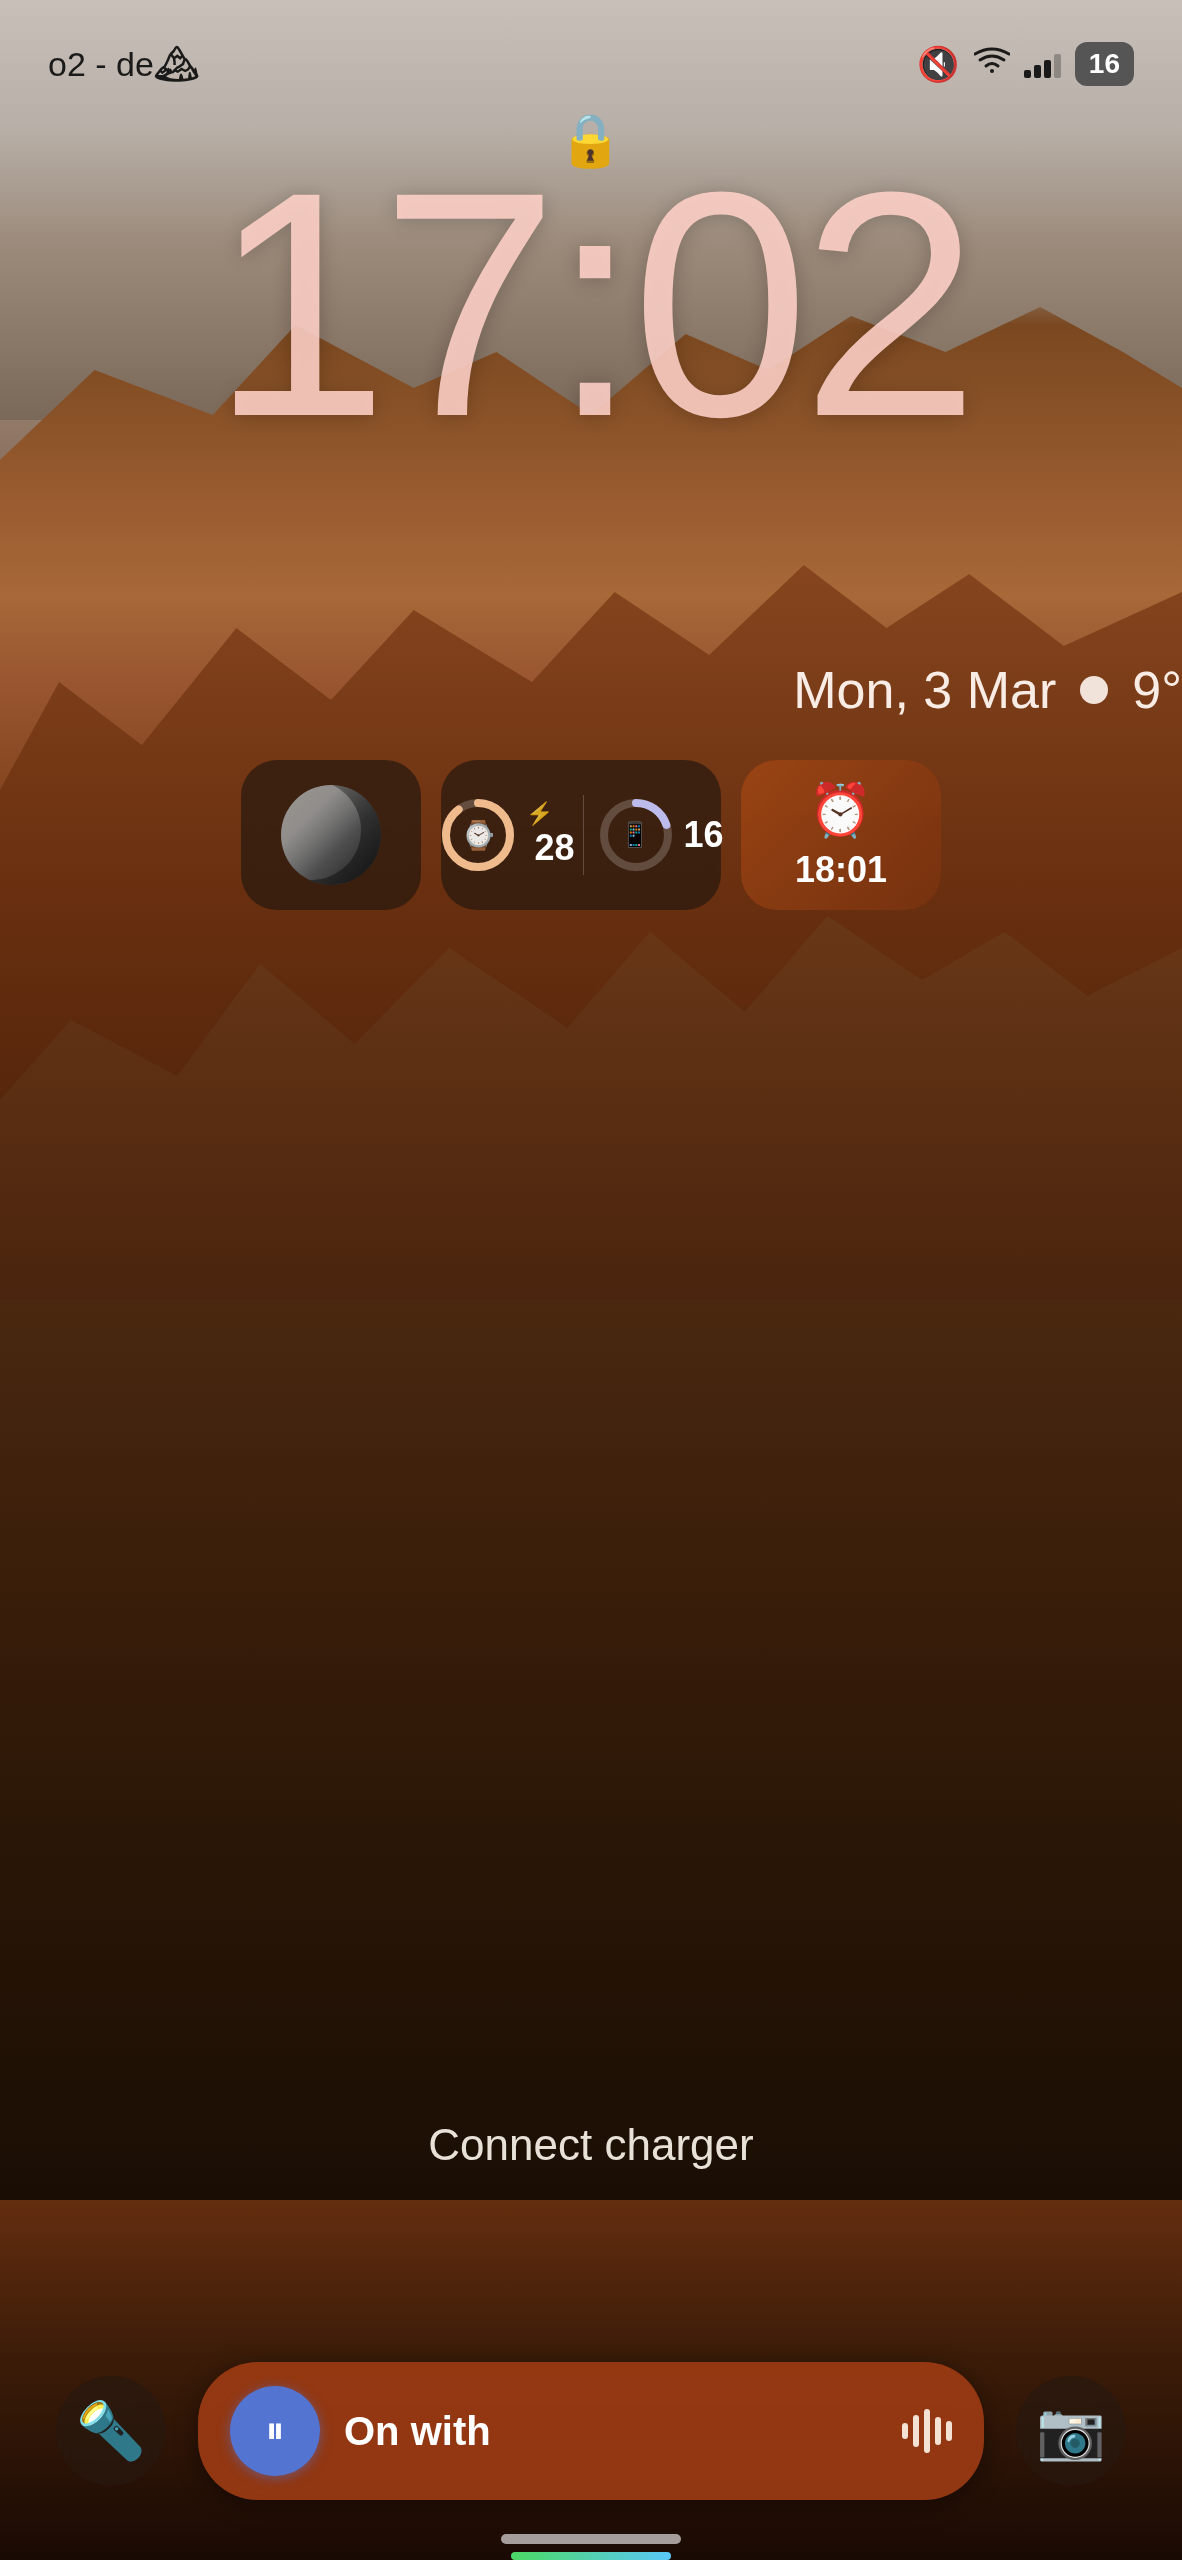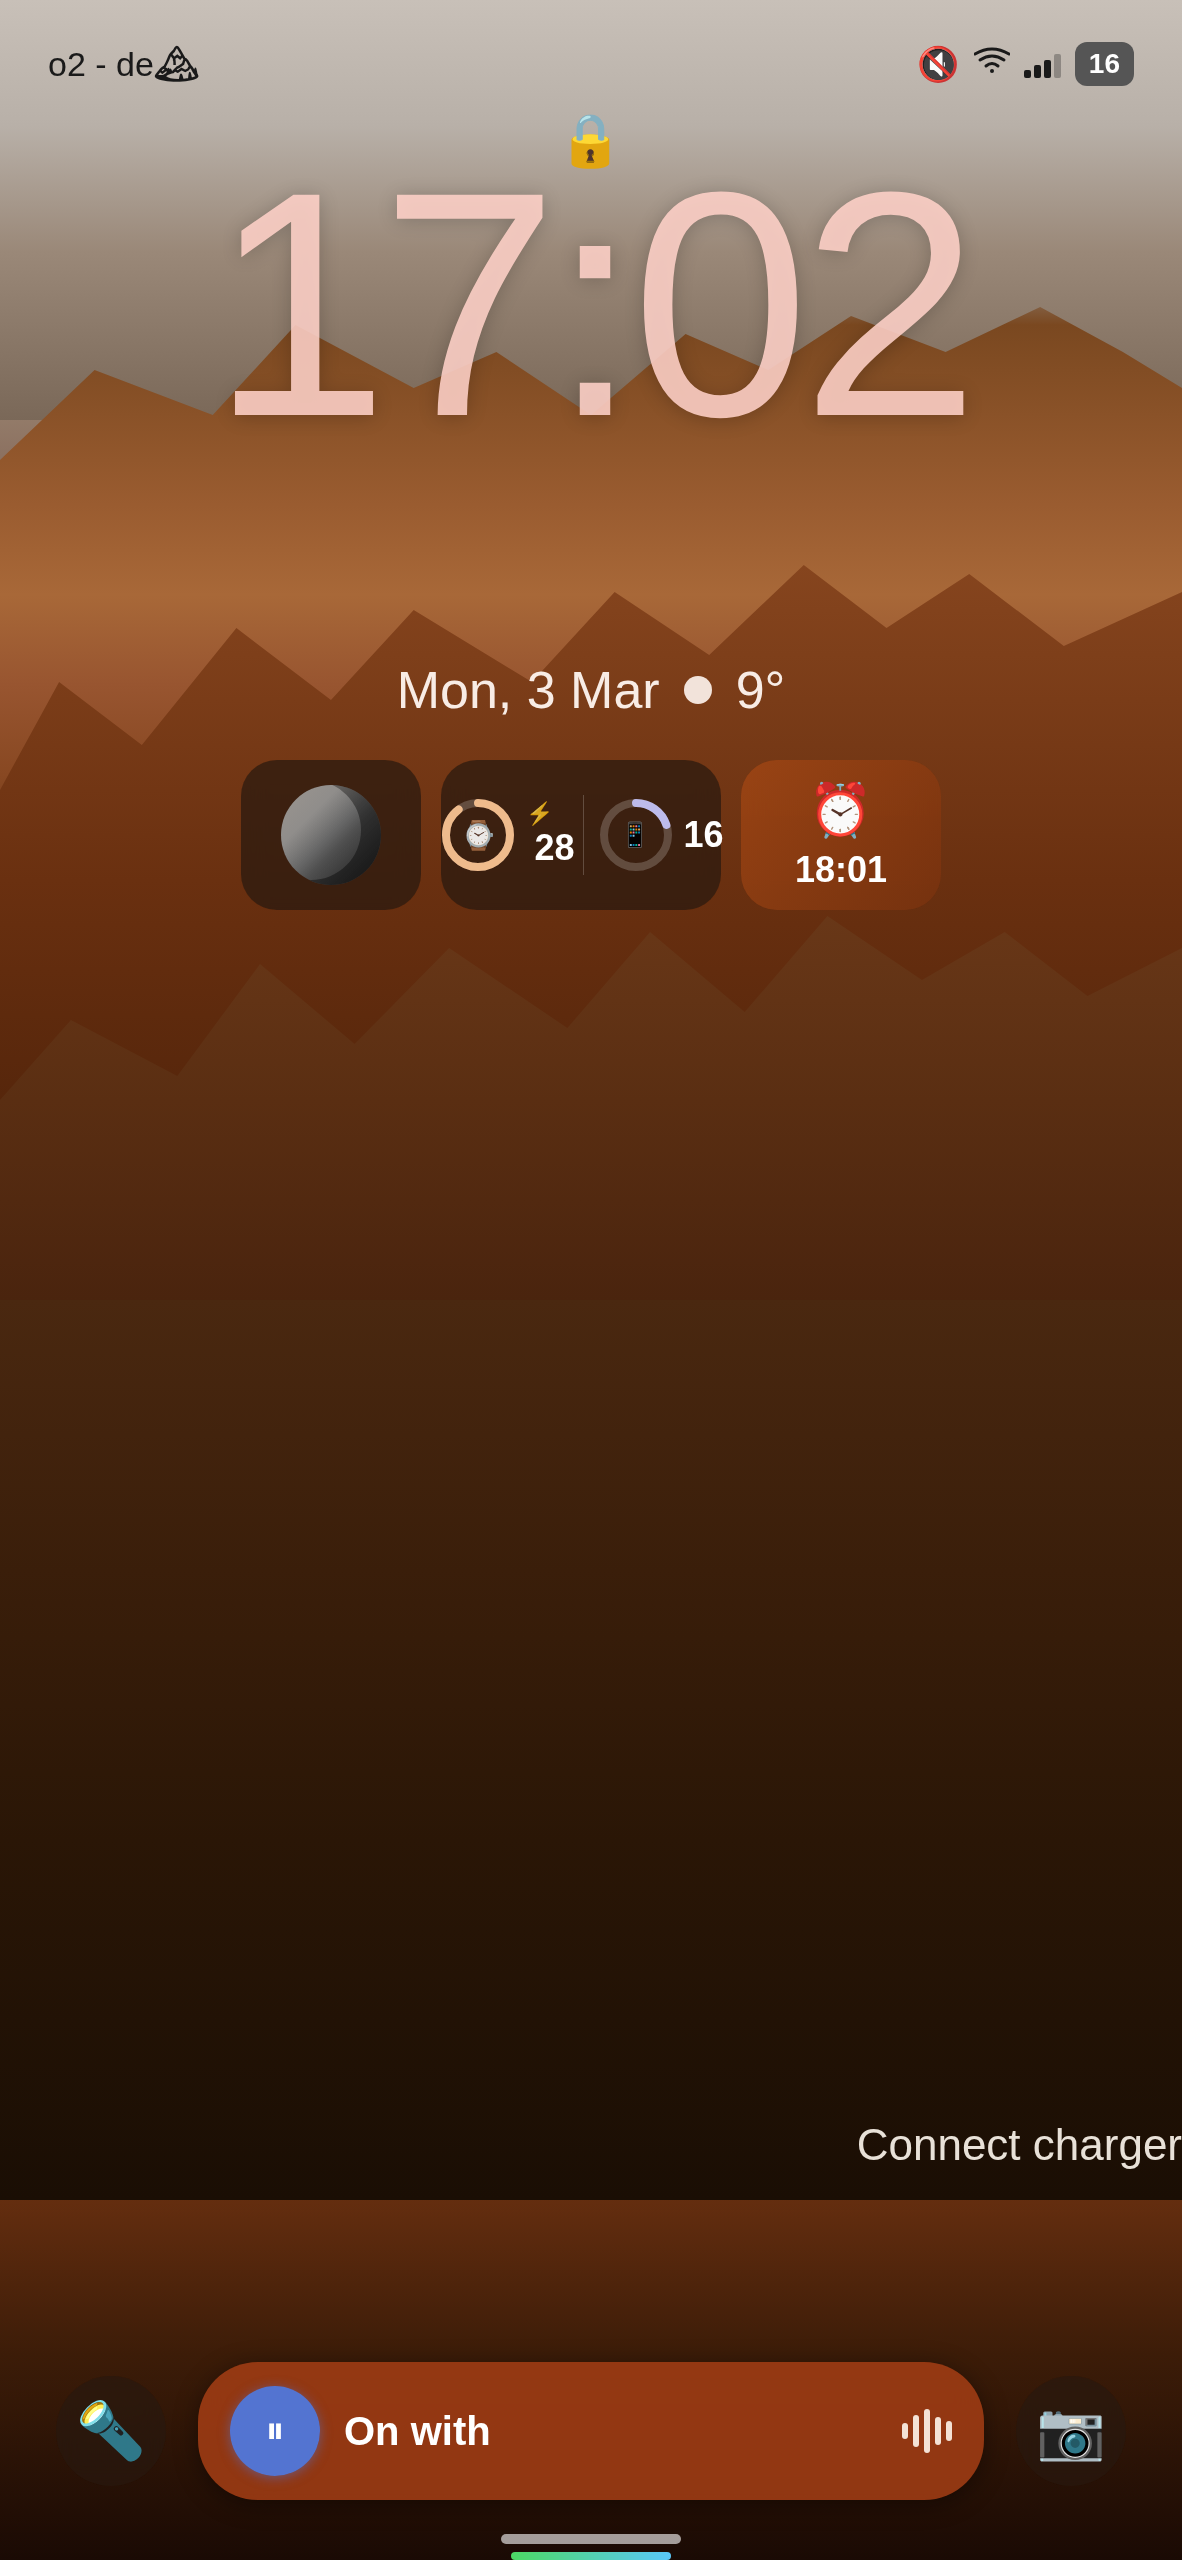--- a/index.html
+++ b/index.html
@@ -194,21 +194,21 @@
 
     
     .date-weather {
       position: absolute;
       top: 660px;
       left: 0; right: 0;
       text-align: center;
       z-index: 100;
       display: flex;
       align-items: center;
-      justify-content: center;
+      justify-content: flex-end;
       gap: 24px;
       color: rgba(255, 245, 240, 0.95);
       font-size: 52px;
       font-weight: 400;
     }
 
     .weather-dot {
       width: 28px;
       height: 28px;
       background: rgba(255, 245, 240, 0.9);
@@ -302,21 +302,21 @@
       font-size: 36px;
       font-weight: 600;
       color: white;
     }
 
     
     .connect-charger {
       position: absolute;
       bottom: 390px;
       left: 0; right: 0;
-      text-align: right;
+      text-align: center;
       color: rgba(255, 248, 240, 0.9);
       font-size: 44px;
       font-weight: 400;
       z-index: 100;
     }
 
     
     .bottom-bar {
       position: absolute;
       bottom: 60px;

